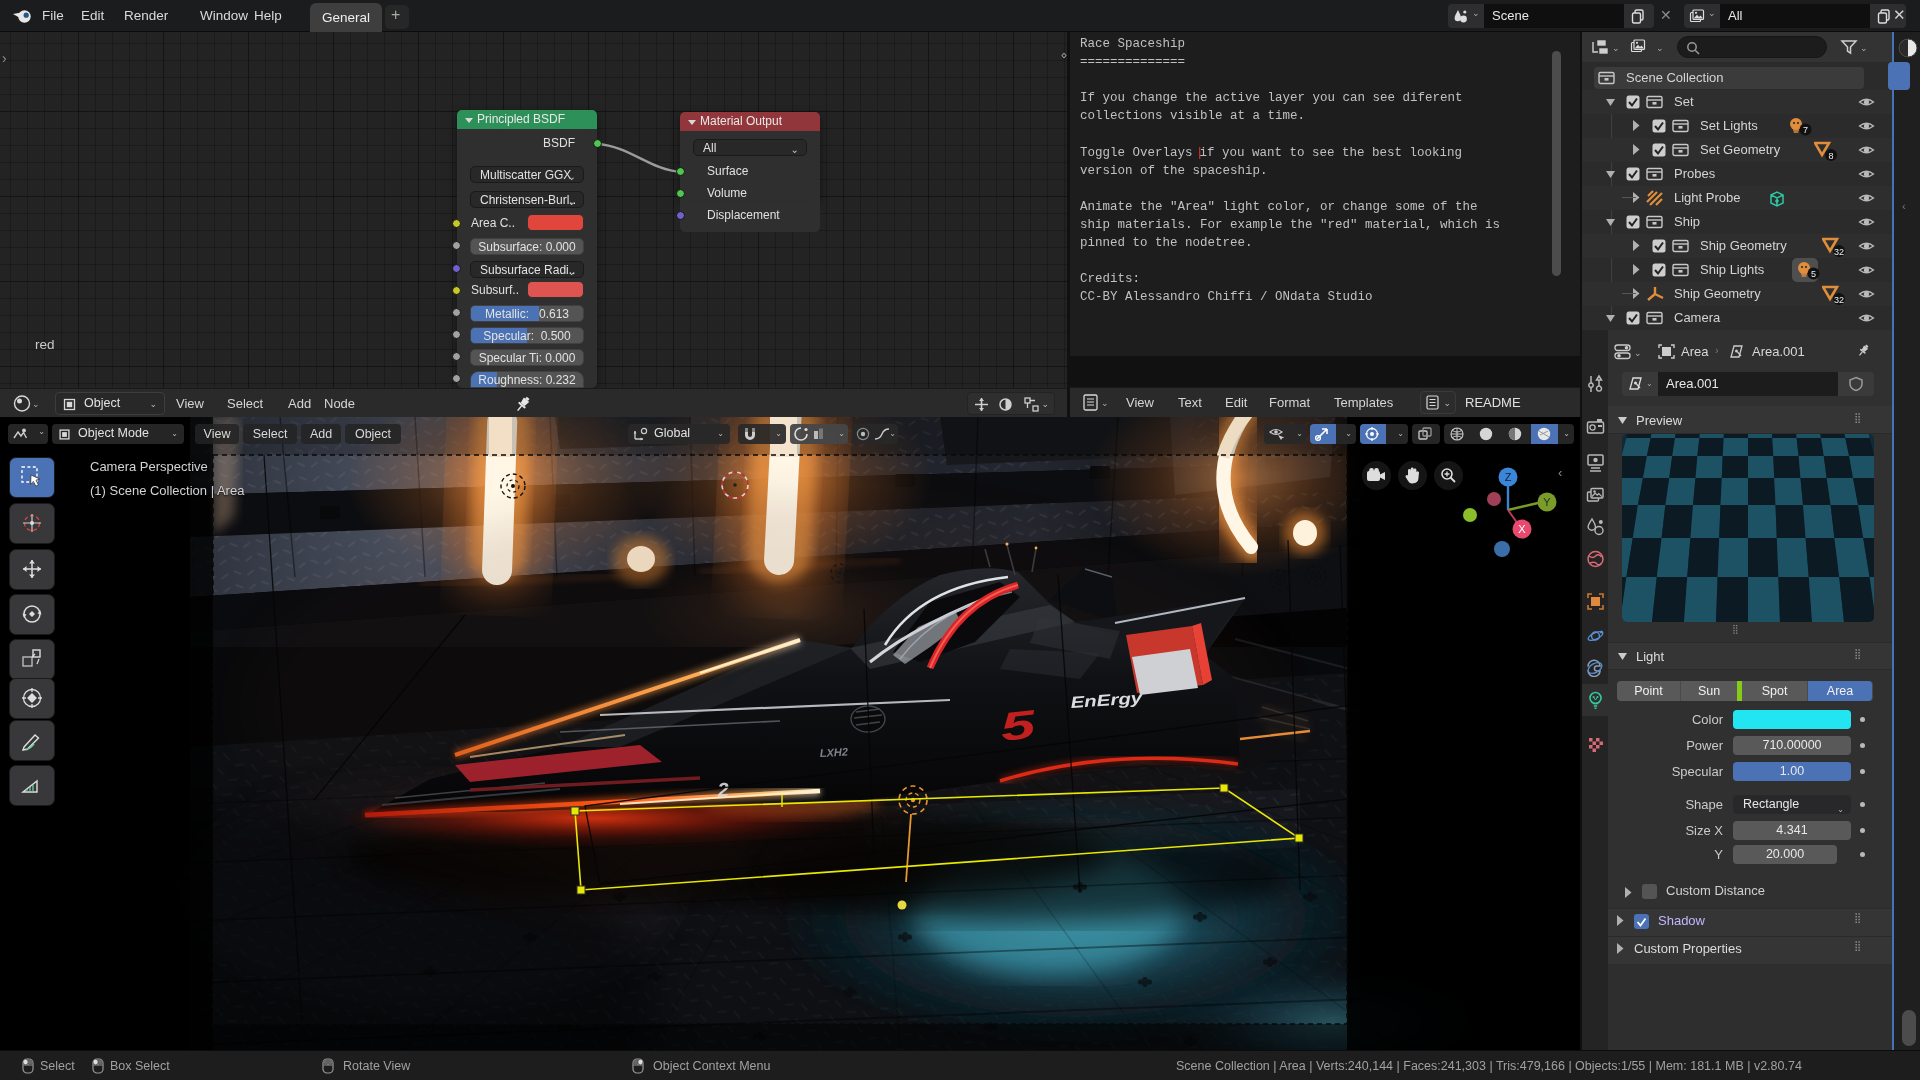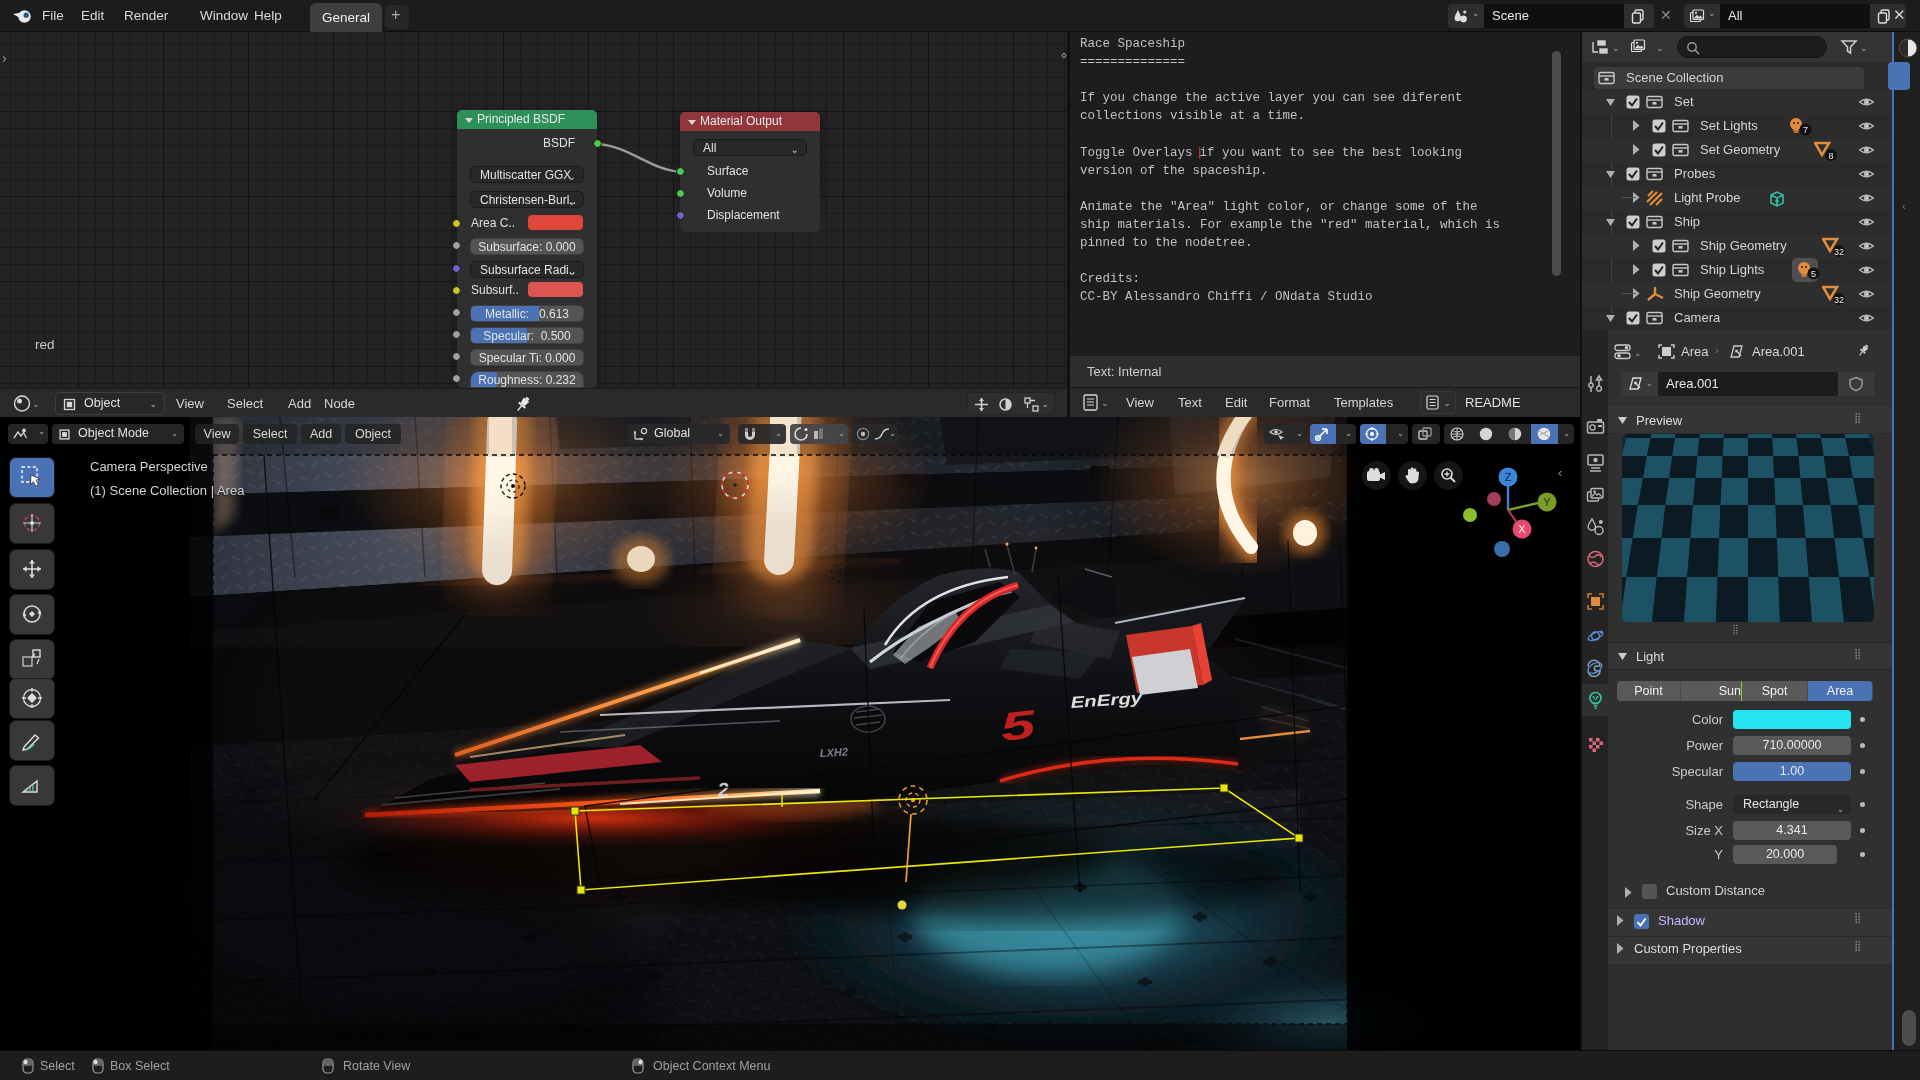--- a/index.html
+++ b/index.html
@@ -205,21 +205,20 @@
 version of the spaceship.
 
 Animate the "Area" light color, or change some of the
 ship materials. For example the "red" material, which is
 pinned to the nodetree.
 
 Credits:
 CC-BY Alessandro Chiffi / ONdata Studio</pre>
     </div>
 <div class="abs" id="tescroll"></div>
-<div class="abs" id="tefoot"><span style="margin-left:17px">Text: Internal</span></div>
 <div class="abs" id="tehdr">
  <svg class="abs" style="left:12px;top:5px" width="30" height="19">
         <rect x="2" y="2" width="13" height="15" rx="1.5" fill="none" stroke="#d8d8d8" stroke-width="1.3"></rect>
         <path d="M5 6 h7 M5 9 h7 M5 12 h7" stroke="#d8d8d8" stroke-width="1.1"></path>
         <text x="19" y="13" fill="#aaa" font-size="9">⌄</text>
       </svg>
  <span class="hmenu" style="left:56px">View</span>
  <span class="hmenu" style="left:108px">Text</span>
  <span class="hmenu" style="left:155px">Edit</span>
  <span class="hmenu" style="left:199px">Format</span>
@@ -1189,21 +1188,21 @@
         <polygon points="223.3,4 247.6,4 244.4,-10 220.7,-10" fill="#1d5164"></polygon>
       </svg>
 <span class="abs" style="left:150px;top:294px;color:#8a8a8a;font-size:9px;letter-spacing:1px">⣿</span>
 <div class="abs" style="left:26px;top:312px;width:286px;height:28px;background:#353536;border-bottom:1px solid #2a2a2a;border-top:1px solid #2a2a2a"></div>
 <svg class="abs" style="left:36px;top:322px" width="10" height="9">
         <path d="M0 1 h9 L4.5 8 Z" fill="#ccc"></path>
       </svg>
 <span class="abs" style="left:54px;top:319px;font-size:13px;color:#dcdcdc">Light</span>
 <span class="abs" style="left:272px;top:318px;color:#8a8a8a;font-size:10px;letter-spacing:1px">⣿</span>
 <div class="abs" style="left:35px;top:351px;width:64px;height:20px;background:#595959;border-radius:4px 0 0 4px;border-right:1px solid #4a4a4a;color:#f0f0f0;font-size:12.5px;text-align:center;line-height:20px">Point</div>
-<div class="abs" style="left:99px;top:351px;width:61px;height:20px;background:#595959;border-radius:0;border-right:1px solid #84cc16;color:#f0f0f0;font-size:12.5px;text-align:right;line-height:20px">Sun</div>
+<div class="abs" style="left:99px;top:351px;width:61px;height:20px;background:#595959;border-radius:0;border-right:5px solid #84cc16;color:#f0f0f0;font-size:12.5px;text-align:center;line-height:20px">Sun</div>
 <div class="abs" style="left:160px;top:351px;width:66px;height:20px;background:#595959;border-radius:0;border-right:1px solid #4a4a4a;color:#f0f0f0;font-size:12.5px;text-align:center;line-height:20px">Spot</div>
 <div class="abs" style="left:226px;top:351px;width:65px;height:20px;background:#4a72b5;border-radius:0 4px 4px 0;border-right:1px solid #4a4a4a;color:#f0f0f0;font-size:12.5px;text-align:center;line-height:20px">Area</div>
 <span class="prow-lbl" style="left:49px;top:382px">Color</span>
       <div class="pwid" style="left:151px;top:380px;width:118px;background:#22e5f1"></div>
       <span class="pdot" style="left:278px;top:387px"></span>
 <span class="prow-lbl" style="left:49px;top:408px">Power</span>
       <div class="pwid" style="left:151px;top:406px;width:118px;background:#595959">710.00000</div>
       <span class="pdot" style="left:278px;top:413px"></span>
 <span class="prow-lbl" style="left:49px;top:434px">Specular</span>
       <div class="pwid" style="left:151px;top:432px;width:118px;background:#4a72b5">1.00</div>
@@ -1276,14 +1275,15 @@
       </svg>
       <span class="abs" style="left:343px">Rotate View</span>
       <svg class="abs" style="left:632px;top:7px" width="12" height="16" viewBox="0 0 12 16">
         <rect x="1" y="1" width="10" height="14" rx="4" fill="none" stroke="#999" stroke-width="1.2"></rect>
         <path d="M1.5 7 h9" stroke="#999" stroke-width="1"></path>
         <path d="M6 1.5 v5.5" stroke="#999" stroke-width="1"></path>
         <rect x="1.6" y="1.8" width="4" height="4.6" rx="1.8" fill="#666"></rect>
         <rect x="6.4" y="1.8" width="4" height="4.6" rx="1.8" fill="#ddd"></rect>
       </svg>
       <span class="abs" style="left:653px">Object Context Menu</span>
+      <span class="abs" style="left:1176px">Scene Collection | Area | Verts:240,144 | Faces:241,303 | Tris:479,166 | Objects:1/55 | Mem: 181.1 MB | v2.80.74</span>
     </div>
 </div>
 
 </body></html>

